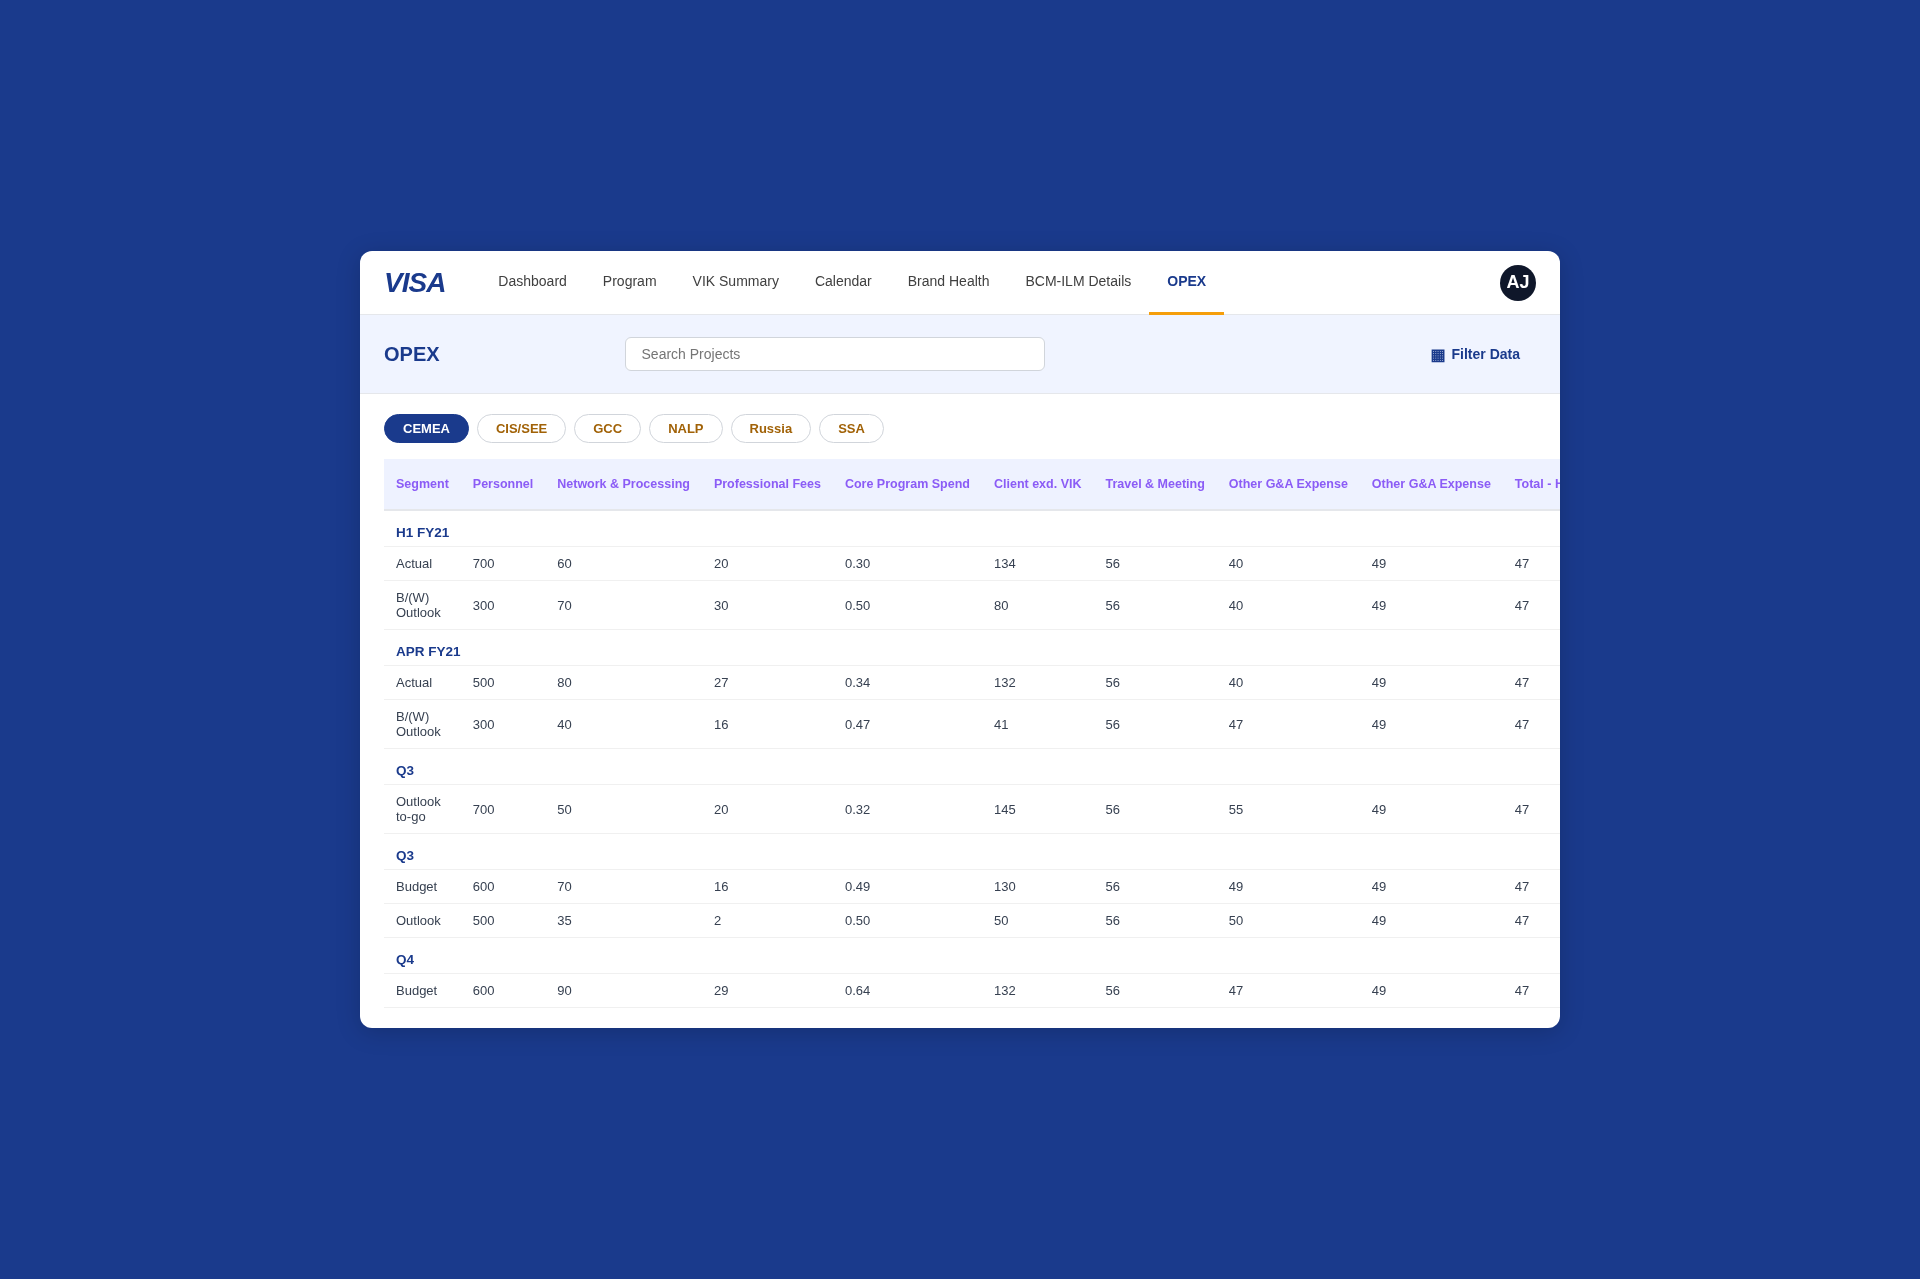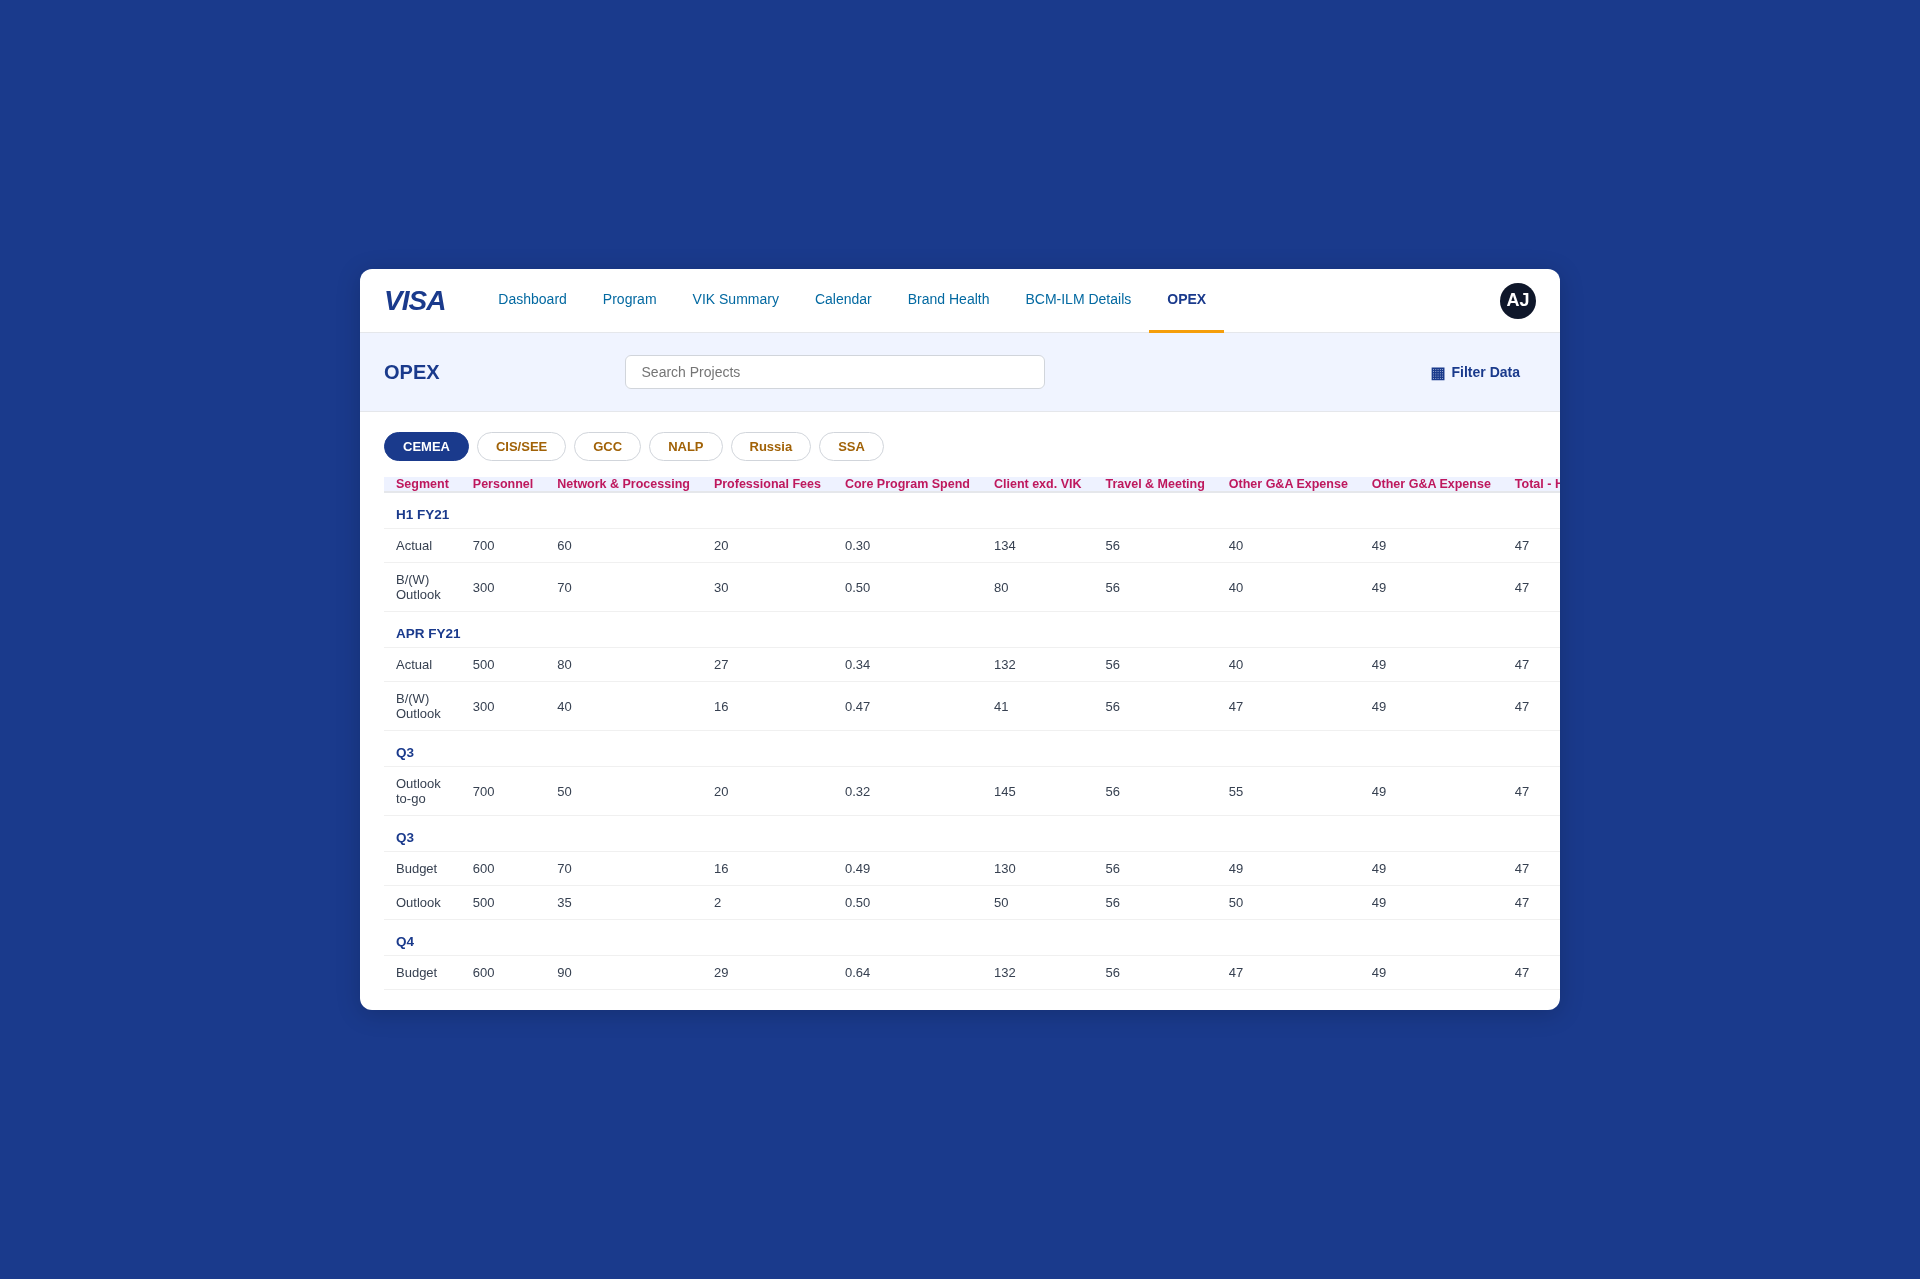--- a/index.html
+++ b/index.html
@@ -49,21 +49,21 @@
       flex: 1;
       gap: 0;
     }
     .nav-item {
       padding: 0 18px;
       height: 64px;
       display: flex;
       align-items: center;
       font-size: 14px;
       font-weight: 500;
-      color: #0369a1;
+      color: #404040;
       cursor: pointer;
       white-space: nowrap;
       border-bottom: 3px solid transparent;
       transition: color 0.15s;
     }
     .nav-item.active {
       color: #1a3a8c;
       border-bottom: 3px solid #f59e0b;
       font-weight: 600;
     }
@@ -152,24 +152,24 @@
     
     .data-table {
       width: 100%;
       border-collapse: collapse;
       font-size: 13px;
     }
     .data-table thead tr {
       background: #eef2ff;
     }
     .data-table th {
-      padding: 0 12px;
+      padding: 18px 12px;
       text-align: left;
       font-weight: 600;
-      color: #be185d;
+      color: #8b5cf6;
       font-size: 12.5px;
       white-space: nowrap;
       border-bottom: 2px solid #e5e7eb;
     }
     .data-table td {
       padding: 9px 12px;
       color: #374151;
       border-bottom: 1px solid #f0f0f0;
       font-size: 13px;
     }

